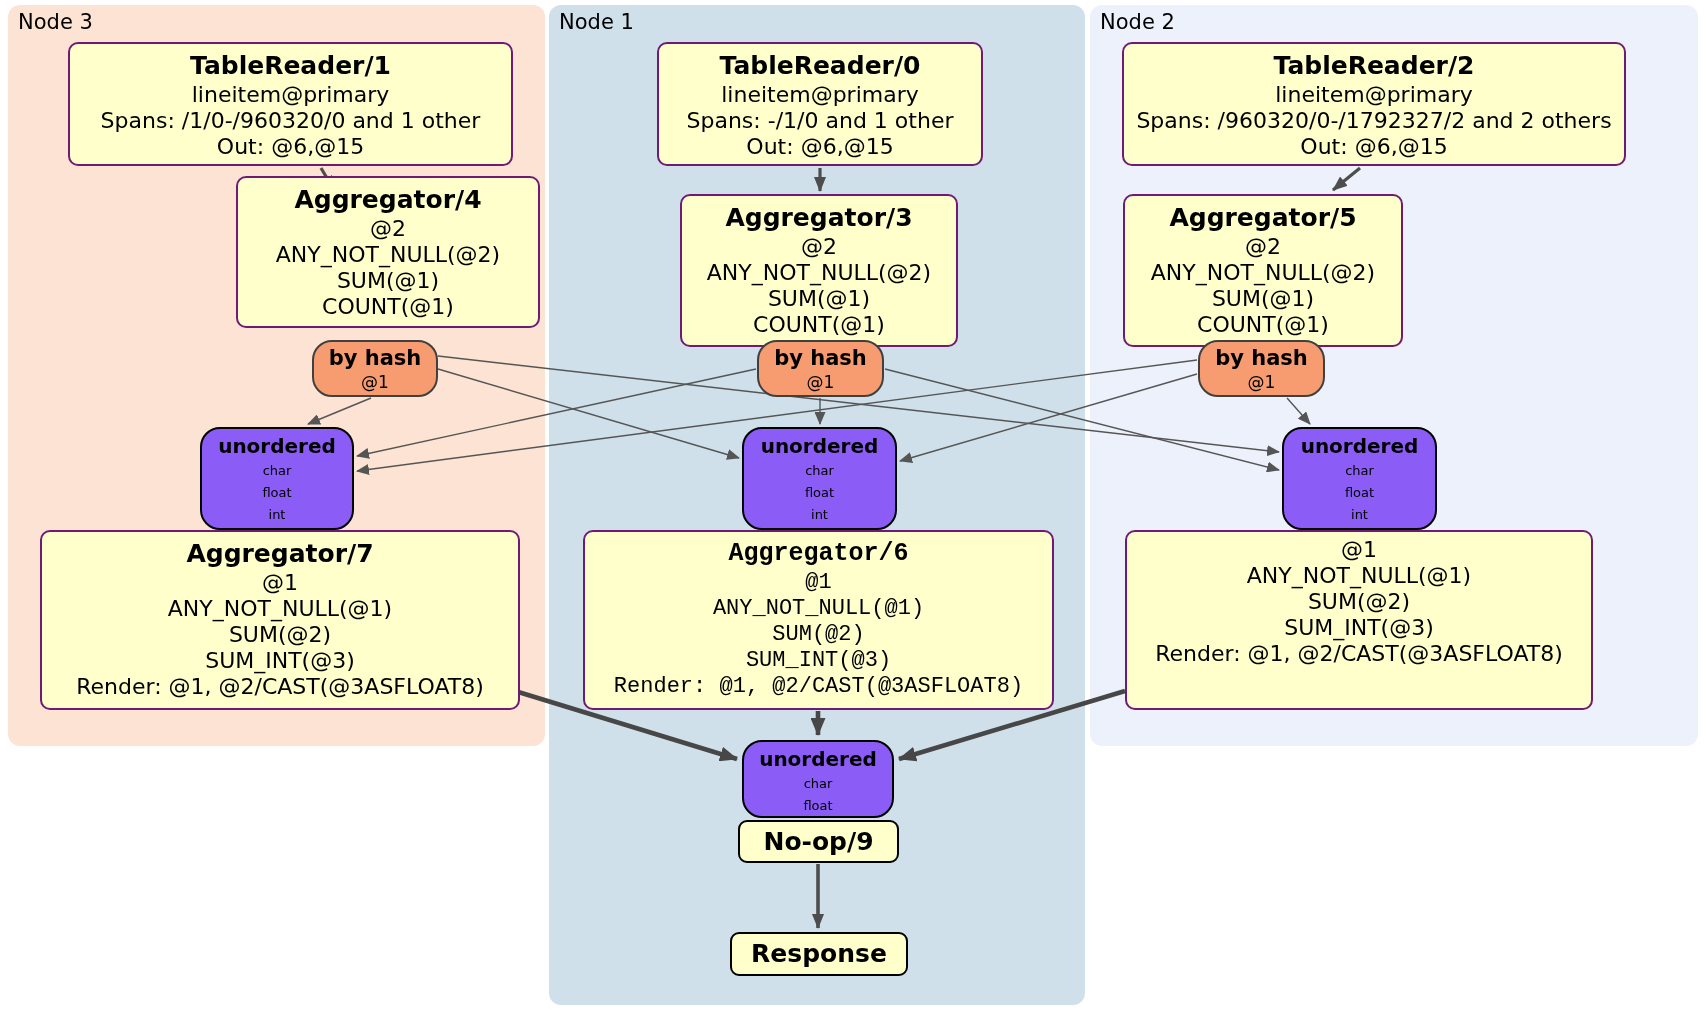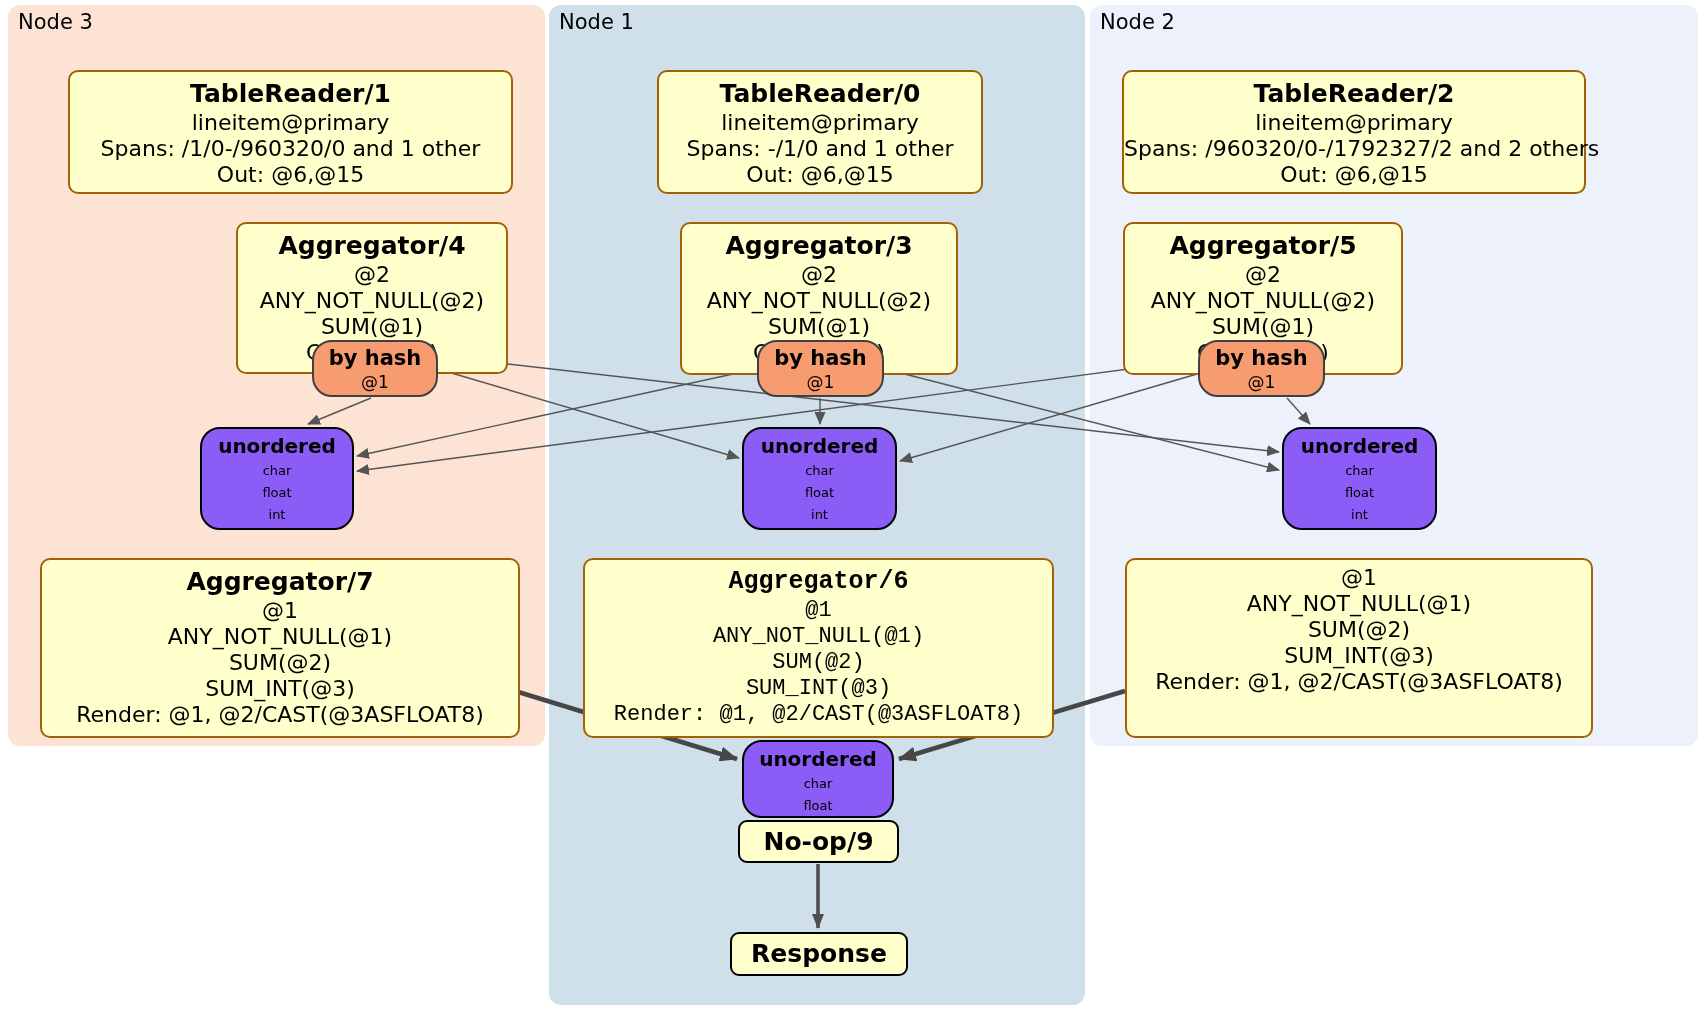--- a/index.html
+++ b/index.html
@@ -4,23 +4,23 @@
 <style>
   html,body{margin:0;padding:0;background:#ffffff;}
   #canvas{
     position:relative;width:1706px;height:1016px;overflow:hidden;
     font-family:"DejaVu Sans","Liberation Sans",sans-serif;color:#000;
   }
   .panel{position:absolute;border-radius:12px;}
   .panel-label{position:absolute;font-size:21px;line-height:24px;color:#000;}
   #edges{position:absolute;left:0;top:0;z-index:5;}
   .pbox{
-    position:absolute;z-index:10;background:#ffffcc;border:2px solid #a16207;
+    position:absolute;z-index:10;background:#ffffcc;border:2px solid #701a75;
     border-radius:10px;text-align:center;box-sizing:border-box;padding-top:5px;
-    font-size:22px;line-height:26px;white-space:nowrap;margin-top:28px;
+    font-size:22px;line-height:26px;white-space:nowrap;
   }
   .ptitle{font-weight:bold;font-size:25px;line-height:33px;}
   .router{
     position:absolute;z-index:11;background:#f79c70;border:2px solid #404040;
     border-radius:20px;text-align:center;box-sizing:border-box;padding-top:3px;
   }
   .rtitle{font-weight:bold;font-size:21px;line-height:27px;}
   .rline{font-size:17px;line-height:20px;}
   .sync{
     position:absolute;z-index:11;background:#8b5cf6;border:2px solid #000;
@@ -81,21 +81,21 @@
     <line x1="818" y1="864" x2="818" y2="928" stroke="#4d4d4d" stroke-width="3.6" marker-end="url(#ah-m)"></line>
   </svg>
 
   <div class="pbox" style="left:68px;top:42px;width:445px;height:124px;">
     <div class="ptitle">TableReader/1</div>
     <div>lineitem@primary</div>
     <div>Spans: /1/0-/960320/0 and 1 other</div>
     <div>Out: @6,@15</div>
   </div>
 
-  <div class="pbox" style="left:236px;top:194px;width:272px;height:152px;">
+  <div class="pbox" style="left:236px;top:176px;width:304px;height:152px;">
     <div class="ptitle">Aggregator/4</div>
     <div>@2</div>
     <div>ANY_NOT_NULL(@2)</div>
     <div>SUM(@1)</div>
     <div>COUNT(@1)</div>
   </div>
 
   <div class="router" style="left:312px;top:340px;width:126px;height:57px;">
     <div class="rtitle">by hash</div>
     <div class="rline">@1</div>
@@ -160,21 +160,21 @@
   </div>
 
   <div class="small-box" style="left:738px;top:820px;width:161px;height:43px;">
     <span>No-op/9</span>
   </div>
 
   <div class="small-box" style="left:730px;top:932px;width:178px;height:44px;">
     <span>Response</span>
   </div>
 
-  <div class="pbox" style="left:1122px;top:42px;width:464px;height:124px;">
+  <div class="pbox" style="left:1122px;top:42px;width:504px;height:124px;">
     <div class="ptitle">TableReader/2</div>
     <div>lineitem@primary</div>
     <div>Spans: /960320/0-/1792327/2 and 2 others</div>
     <div>Out: @6,@15</div>
   </div>
 
   <div class="pbox" style="left:1123px;top:194px;width:280px;height:153px;">
     <div class="ptitle">Aggregator/5</div>
     <div>@2</div>
     <div>ANY_NOT_NULL(@2)</div>

